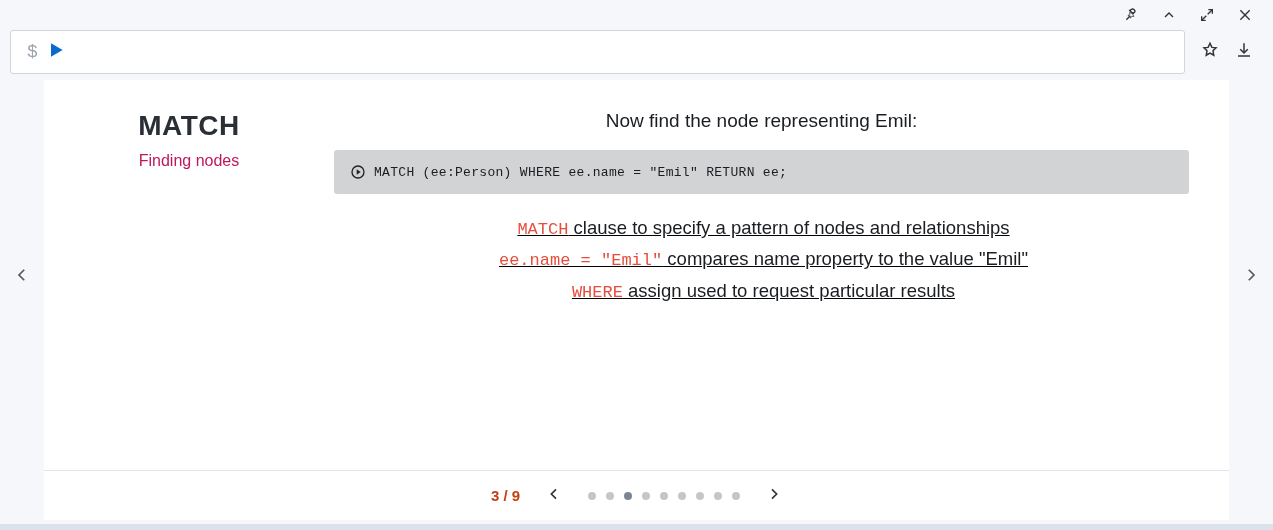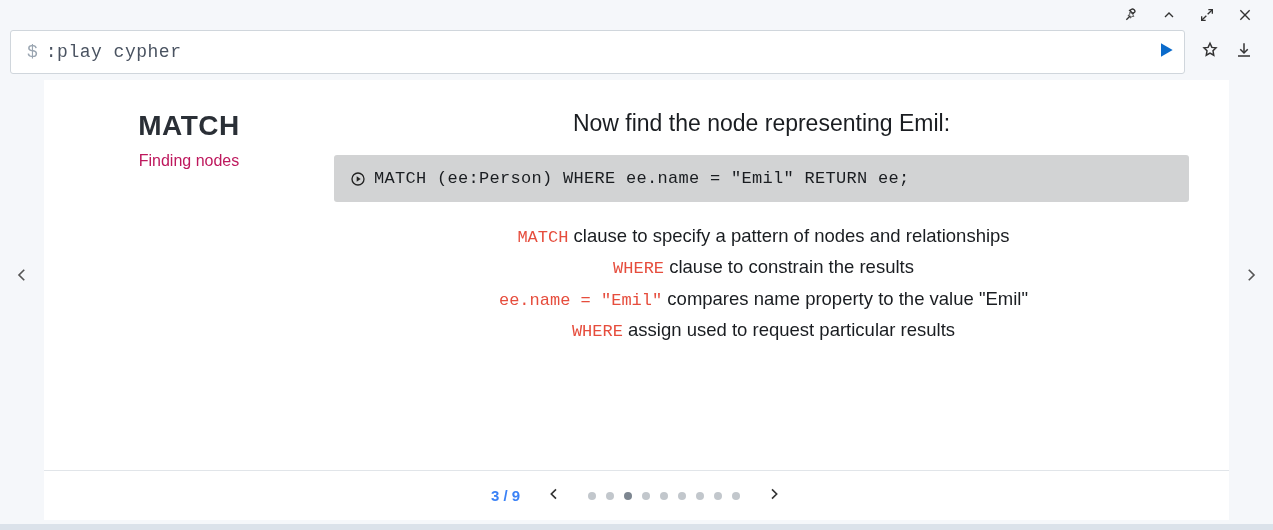--- a/index.html
+++ b/index.html
@@ -13,29 +13,29 @@
     .runbtn svg { width: 20px; height: 20px; fill: #0b6bcb; }
     .cmdrow .sideicon svg { width: 18px; height: 18px; stroke: #333; fill: none; stroke-width: 2; cursor: pointer; }
     .main { display: flex; align-items: center; height: 390px; text-align: center; }
     .navarrow { width: 44px; display: flex; justify-content: center; align-items: center; cursor: pointer; }
     .navarrow svg { width: 18px; height: 18px; stroke: #555; fill: none; stroke-width: 2.2; }
     .panel { flex: 1; background: #fff; display: flex; padding: 30px 0 30px 0; height: 100%; }
     .leftcol { width: 290px; padding: 0 30px; }
     .leftcol h1 { font-size: 28px; font-weight: 700; color: #2a2f36; letter-spacing: 0.5px; margin-bottom: 10px; }
     .subtitle { font-size: 16px; color: #be185d; }
     .rightcol { flex: 1; padding-right: 40px; }
-    .intro { font-size: 23px; color: #1a1d21; margin-bottom: 18px; }
+    .intro { font-size: 19px; color: #1a1d21; margin-bottom: 18px; }
     .codeblock { background: #d2d3d4; border-radius: 3px; padding: 14px 16px; display: flex; align-items: center; gap: 8px; margin-bottom: 20px; }
     .codeblock svg { width: 16px; height: 16px; fill: #222; flex-shrink: 0; }
-    .codeblock code { font-family: "Courier New", monospace; font-size: 17px; color: #1a1d21; letter-spacing: 0.3px; }
-    .bullets { padding-left: 4px; }
+    .codeblock code { font-family: "Courier New", monospace; font-size: 13px; color: #1a1d21; letter-spacing: 0.3px; }
+    .bullets { padding-left: 4px; text-decoration: underline; }
     .bullets li { list-style: none; font-size: 18.5px; color: #1a1d21; line-height: 1.55; margin-bottom: 2px; }
     .kw { font-family: "Courier New", monospace; color: #e64d3d; font-size: 17px; }
     .pager { display: flex; justify-content: center; align-items: center; gap: 26px; height: 50px; border-top: 1px solid #e1e5e9; background:#fff; margin: 0 44px; }
-    .pagenum { font-size: 15px; font-weight: 700; color: #3b82f6; }
+    .pagenum { font-size: 15px; font-weight: 700; color: #c2410c; }
     .pager .pg svg { width: 16px; height: 16px; stroke: #333; fill: none; stroke-width: 2.5; cursor: pointer; }
     .dots { display: flex; gap: 10px; }
     .dot { width: 8px; height: 8px; border-radius: 50%; background: #c2c7cc; }
     .dot.active { background: #7d8690; }
     .bottombar{ height:6px; background:#dbe2ea; margin-top:4px;}
   </style>
 </head>
 <body>
 
 <div class="topbar">
@@ -57,21 +57,20 @@
       </svg></span>
   <span><svg viewBox="0 0 24 24">
         <line x1="5" y1="5" x2="19" y2="19"></line>
         <line x1="19" y1="5" x2="5" y2="19"></line>
       </svg></span>
 </div>
 
 <div class="cmdrow">
   <div class="cmdbar">
     <span class="prompt">$</span>
-    <span class="cmdinput">:play cypher</span>
     <span class="runbtn"><svg viewBox="0 0 24 24">
           <path d="M6 4l14 8-14 8z"></path>
         </svg></span>
   </div>
   <span class="sideicon"><svg viewBox="0 0 24 24">
         <path d="M12 3l2.5 5.5L20 9l-4 4 1 6-5-3-5 3 1-6-4-4 5.5-.5z"></path>
       </svg></span>
   <span class="sideicon"><svg viewBox="0 0 24 24">
         <path d="M12 3v12"></path>
         <polyline points="7 11 12 16 17 11"></polyline>
@@ -94,21 +93,20 @@
       <div class="intro">Now find the node representing Emil:</div>
       <div class="codeblock">
         <svg viewBox="0 0 24 24">
             <circle cx="12" cy="12" r="9" fill="none" stroke="#222" stroke-width="2"></circle>
             <path d="M10 8l6 4-6 4z"></path>
           </svg>
         <code>MATCH (ee:Person) WHERE ee.name = "Emil" RETURN ee;</code>
       </div>
       <ul class="bullets" id="bullets">
           <li><span class="kw">MATCH</span><span> clause to specify a pattern of nodes and relationships</span></li>
-          <li><span class="kw">WHERE</span><span> clause to constrain the results</span></li>
           <li><span class="kw">ee.name = "Emil"</span><span> compares name property to the value "Emil"</span></li>
           <li><span class="kw">WHERE</span><span> assign used to request particular results</span></li>
         </ul>
     </div>
   </div>
   <div class="navarrow">
       <svg viewBox="0 0 24 24">
         <polyline points="9 5 16 12 9 19"></polyline>
       </svg>
     </div>

